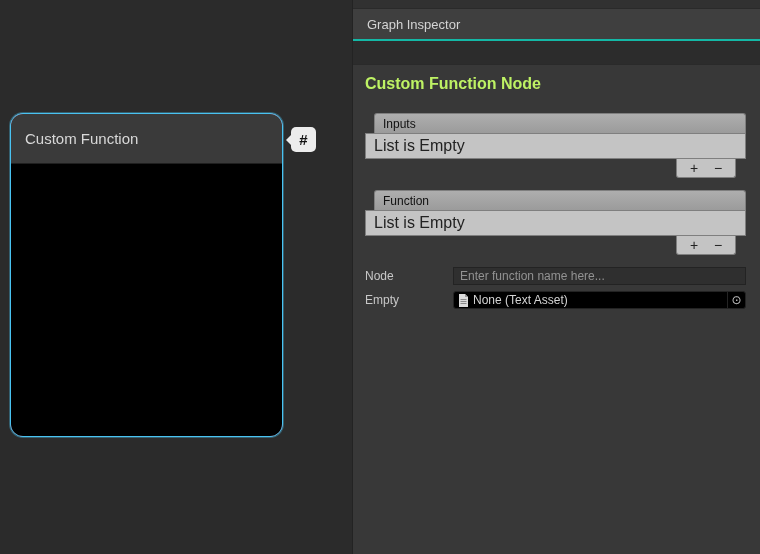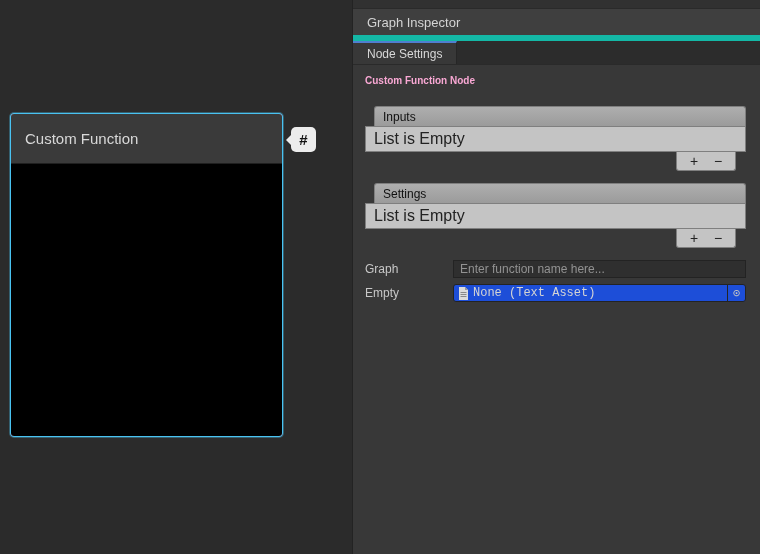--- a/index.html
+++ b/index.html
@@ -7,21 +7,21 @@
   body {
     font-family:"Liberation Sans","DejaVu Sans",sans-serif;
     background:#2b2b2b; position:relative; overflow:hidden;
     -webkit-font-smoothing:antialiased;
   }
 
   
   .canvas { position:absolute; left:0; top:0; width:352px; height:554px; background:#2b2b2b; }
   .node {
     position:absolute; left:10px; top:113px; width:273px; height:324px;
-    background:#f9a8d4; border:1px solid var(--selection,#49c2f1); border-radius:4px;
+    background:#f9a8d4; border:1px solid var(--selection,#49c2f1); border-radius:13px;
     overflow:hidden; box-shadow:0 0 0 1px rgba(73,194,241,.35);
   }
   .node-header {
     height:50px; background:#3a3a3a; border-bottom:1px solid #1f1f1f;
     color:#d8d8d8; font-size:15px; display:flex; align-items:center; padding:0 14px;
   }
   .node-body { height:274px; background:#000; }
 
   .node-badge {
     position:absolute; left:291px; top:127px; width:25px; height:25px;
@@ -34,35 +34,35 @@
     border:5px solid transparent; border-right-color:#ececec; border-left:0;
   }
 
   
   .inspector {
     position:absolute; left:352px; top:0; width:408px; height:554px;
     background:#383838; border-left:1px solid #232323;
   }
   .inspector-topgap { height:8px; background:#313131; }
   .inspector-header {
-    height:33px; background:#3f3f3f; border-top:1px solid #2a2a2a; border-bottom:6px solid #14b8a6;
+    height:33px; background:#3f3f3f; border-top:1px solid #2a2a2a; border-bottom:2px solid #14b8a6;
     color:#d4d4d4; font-size:13px; display:flex; align-items:center; padding:0 14px;
   }
 
   .tabbar { height:24px; display:flex; background:#2c2c2c; border-bottom:1px solid #2a2a2a; }
   .tab {
     padding:0 14px; display:flex; align-items:center; font-size:12px; color:#c2c2c2;
     background:#323232; border-right:1px solid #262626; border-top:2px solid transparent;
     cursor:pointer; white-space:nowrap;
   }
   .tab.active { background:#383838; border-top:2px solid var(--accent,#4f7fd0); color:#d8d8d8; }
   .tab-spacer { flex:1; background:#2c2c2c; }
 
   .content { padding:10px 14px 0 12px; }
-  .section-title { font-size:10px; font-weight:bold; color:#f9a8d4; margin-bottom:20px; }
+  .section-title { font-size:16px; font-weight:bold; color:#bef264; margin-bottom:20px; }
 
   
   .rlist { margin-bottom:12px; }
   .rlist-header {
     height:20px; background:linear-gradient(#aeaeae,#9b9b9b);
     border:1px solid #7f7f7f; border-bottom:none; border-radius:3px 3px 0 0;
     color:#101010; font-size:12px; display:flex; align-items:center; padding:0 8px;margin-left:9px;
   }
   .rlist-body {
     height:26px; background:#c4c4c4; border:1px solid #7f7f7f;
@@ -90,23 +90,23 @@
   }
   .dd-arrow { font-size:10px; color:#cfcfcf; }
 
   .text-input {
     flex:1; height:18px; background:#2f2f2f; border:1px solid #232323; border-radius:0;
     color:#d8d8d8; font-size:12px; padding:0 6px; font-family:inherit; outline:none;
   }
   .text-input::placeholder { color:#929292; }
 
   .object-field {
-    flex:1; height:18px; background:#1d4ed8; border:1px solid #232323; border-radius:3px;
+    flex:1; height:18px; background:#000000; border:1px solid #232323; border-radius:3px;
     color:#d4d4d4; font-size:12px; display:flex; align-items:center; padding-left:4px;
-    cursor:pointer; overflow:hidden;font-family:Liberation Mono, monospace;
+    cursor:pointer; overflow:hidden;
   }
   .obj-icon { width:11px; height:13px; margin-right:4px; flex:none; display:flex; }
   .obj-text { flex:1; white-space:nowrap; }
   .obj-picker {
     width:18px; height:100%; display:flex; align-items:center; justify-content:center;
     border-left:1px solid #242424; color:#c4c4c4; font-size:12px; flex:none; cursor:pointer;
   }
 </style>
 </head>
 <body>
@@ -117,54 +117,53 @@
     <div class="node-body"></div>
   </div>
   <div class="node-badge">#</div>
 </div>
 
 <div class="inspector">
   <div class="inspector-topgap"></div>
   <div class="inspector-header">Graph Inspector</div>
 
   <div class="tabbar">
-    <div class="tab active">Node Settings</div>
     <div class="tab-spacer"></div>
   </div>
 
   <div class="content">
     <div class="section-title">Custom Function Node</div>
 
     <div class="rlist">
       <div class="rlist-header">Inputs</div>
       <div class="rlist-body">List is Empty</div>
       <div class="rlist-footer">
         <div class="rlist-btns">
           <button class="rlist-btn">+</button>
           <button class="rlist-btn">−</button>
         </div>
       </div>
     </div>
 
     <div class="rlist">
-      <div class="rlist-header">Settings</div>
+      <div class="rlist-header">Function</div>
       <div class="rlist-body">List is Empty</div>
       <div class="rlist-footer">
         <div class="rlist-btns">
           <button class="rlist-btn">+</button>
           <button class="rlist-btn">−</button>
         </div>
       </div>
     </div>
 
     <div class="fields">
 
 
       <div class="field-row">
-        <div class="field-label">Graph</div>
+        <div class="field-label">Node</div>
         <input class="text-input" type="text" placeholder="Enter function name here..." style="">
       </div>
 
       <div class="field-row">
         <div class="field-label">Empty</div>
         <div class="object-field">
           <span class="obj-icon">
             <svg width="11" height="13" viewBox="0 0 11 13">
               <path d="M1 0 h6 l3 3 v10 h-9 z" fill="#dcdcdc"></path>
               <path d="M7 0 l3 3 h-3 z" fill="#9a9a9a"></path>

